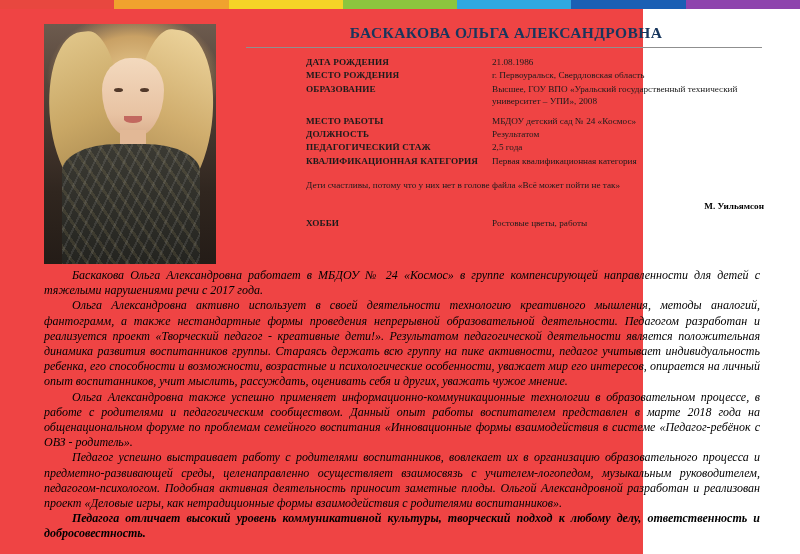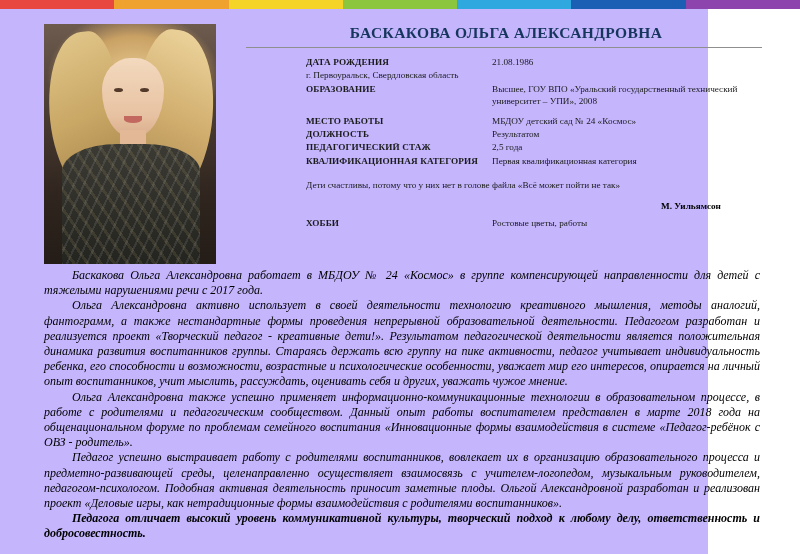--- a/index.html
+++ b/index.html
@@ -8,23 +8,23 @@
   }
   body {
     width: 800px;
     height: 554px;
     background: #ffffff;
     font-family: "Liberation Serif", serif;
     overflow: hidden;
   }
   .page {
     position: relative;
-    width: 708px;
+    width: 643px;
     height: 554px;
-    background: #c4b5fd;
+    background: #ef4444;
     box-sizing: border-box;
   }
   
   .topbar {
     position: absolute;
     left: 0;
     top: 0;
     width: 800px;
     height: 9px;
     display: flex;
@@ -162,21 +162,21 @@
     color: #1b1b1b;
     line-height: 12.4px;
   }
   .gap-sm { height: 6px; }
   .gap-md { height: 11px; }
   .credo-author {
     margin-top: 9px;
     margin-left: 186px;
     font-size: 9.2px;
     font-weight: bold;
-    text-align: center;
+    text-align: right;
     padding-left: 126px;
   }
   
   .body-text {
     position: absolute;
     left: 44px;
     top: 268px;
     width: 716px;
     font-size: 12px;
     line-height: 15.2px;
@@ -220,20 +220,21 @@
 
   <div class="doc-title">БАСКАКОВА ОЛЬГА АЛЕКСАНДРОВНА</div>
   <div class="title-rule"></div>
 
   <div class="info">
     <div class="info-row">
       <div class="k">ДАТА РОЖДЕНИЯ</div>
       <div class="v">21.08.1986</div>
     </div>
     <div class="info-row">
+      <div class="k">МЕСТО РОЖДЕНИЯ</div>
       <div class="v">г. Первоуральск, Свердловская область</div>
     </div>
     <div class="info-row">
       <div class="k">ОБРАЗОВАНИЕ</div>
       <div class="v">Высшее, ГОУ ВПО «Уральский государственный технический университет – УПИ», 2008</div>
     </div>
     <div class="gap-sm"></div>
     <div class="info-row">
       <div class="k">МЕСТО РАБОТЫ</div>
       <div class="v">МБДОУ детский сад № 24 «Космос»</div>

